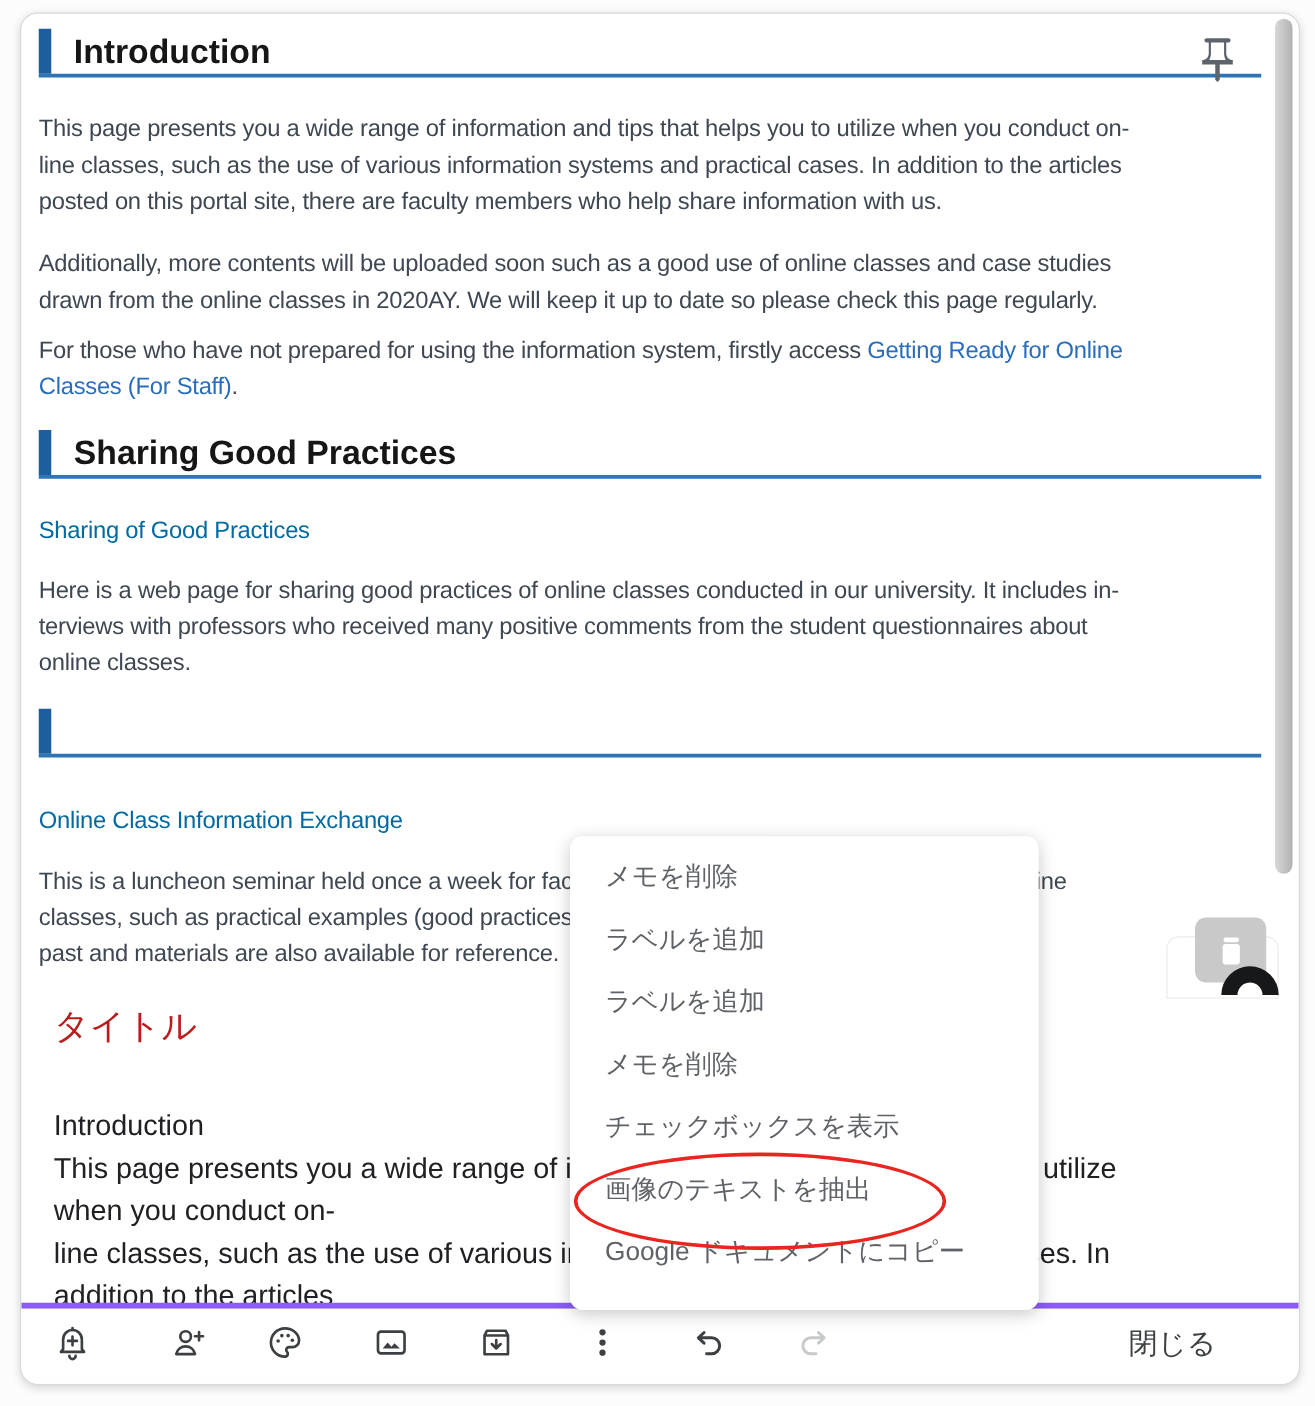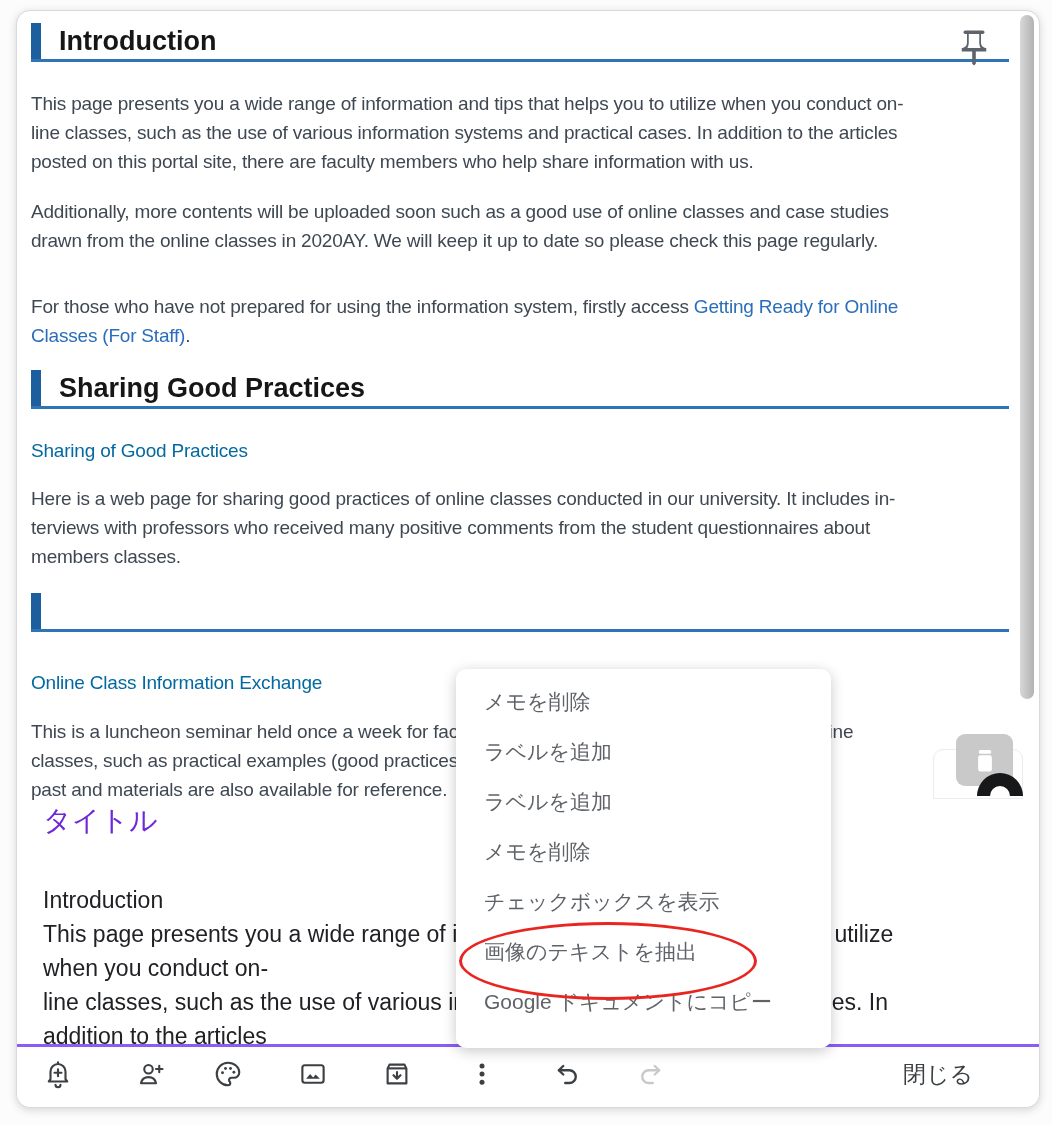--- a/index.html
+++ b/index.html
@@ -40,31 +40,31 @@
     position:absolute;left:916px;top:738px;width:88px;height:48px;
     background:#ffffff;border:1px solid #ececec;border-radius:10px 10px 0 0;
   }
   .trash-btn{
     position:absolute;left:939px;top:723px;width:57px;height:52px;
     background:#c9c9c9;border-radius:9px;display:flex;align-items:center;justify-content:center;
   }
   .blob{position:absolute;left:959px;top:755px;width:48px;height:30px;}
   
   .note-title{
-    position:absolute;left:26px;top:791px;font-size:28px;color:#6d28d9;
+    position:absolute;left:26px;top:791px;font-size:28px;color:#b91c1c;
   }
   .note-text{
     position:absolute;left:26px;top:872px;width:990px;
     font-size:23px;line-height:34px;color:#202124;
   }
   .note-text .pline{white-space:nowrap;}
   
   .toolbar{
     position:absolute;left:0;right:0;bottom:0;height:60px;background:#fff;
-    border-top:3px solid #8b5cf6;border-radius:0 0 14px 14px;z-index:3;
+    border-top:5px solid #8b5cf6;border-radius:0 0 14px 14px;z-index:3;
   }
   .tb-btn{
     position:absolute;top:7px;width:40px;height:40px;border:none;background:transparent;
     padding:0;display:flex;align-items:center;justify-content:center;cursor:pointer;
   }
   .tb-btn svg{width:30px;height:30px;}
   .close-btn{
     position:absolute;top:7px;left:858px;width:126px;height:40px;border:none;background:transparent;
     font-size:23px;color:#3c4043;font-family:inherit;text-align:center;cursor:pointer;
   }
@@ -100,40 +100,40 @@
         <div class="pline">This page presents you a wide range of information and tips that helps you to utilize when you conduct on-</div>
         <div class="pline">line classes, such as the use of various information systems and practical cases. In addition to the articles</div>
         <div class="pline">posted on this portal site, there are faculty members who help share information with us.</div>
       </div>
 
       <div style="margin-top:21px">
         <div class="pline">Additionally, more contents will be uploaded soon such as a good use of online classes and case studies</div>
         <div class="pline">drawn from the online classes in 2020AY. We will keep it up to date so please check this page regularly.</div>
       </div>
 
-      <div style="margin-top:37px">
+      <div style="margin-top:11px">
         <div class="pline">
           <span>For those who have not prepared for using the information system, firstly access </span><span class="link-blue">Getting Ready for Online</span>
         </div>
         <div class="pline">
           <span class="link-blue">Classes (For Staff)</span><span>.</span>
         </div>
       </div>
 
       <div class="h-block" style="margin-top:20px">
         <div class="h-bar"></div>
         <div class="h-text">Sharing Good Practices</div>
       </div>
 
       <div class="pline link-purple" style="margin-top:27px">Sharing of Good Practices</div>
 
       <div style="margin-top:19px">
         <div class="pline">Here is a web page for sharing good practices of online classes conducted in our university. It includes in-</div>
         <div class="pline">terviews with professors who received many positive comments from the student questionnaires about</div>
-        <div class="pline">members classes.</div>
+        <div class="pline">online classes.</div>
       </div>
 
       <div class="h-block" style="margin-top:22px">
         <div class="h-bar"></div>
       </div>
 
       <div class="pline link-purple" style="margin-top:36px">Online Class Information Exchange</div>
 
       <div style="margin-top:20px">
         <div class="pline">This is a luncheon seminar held once a week for faculty members to exchange information on online</div>

